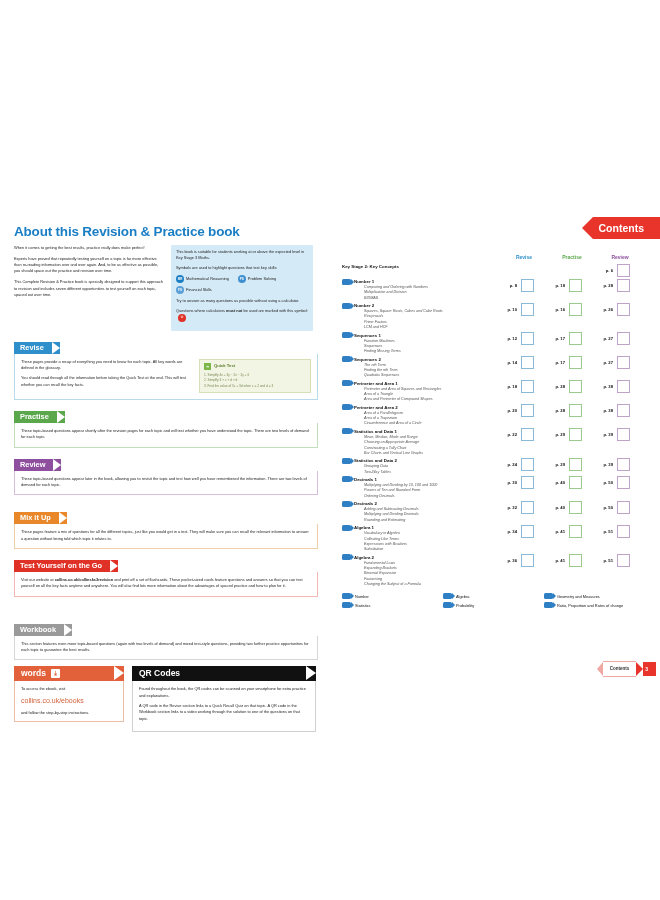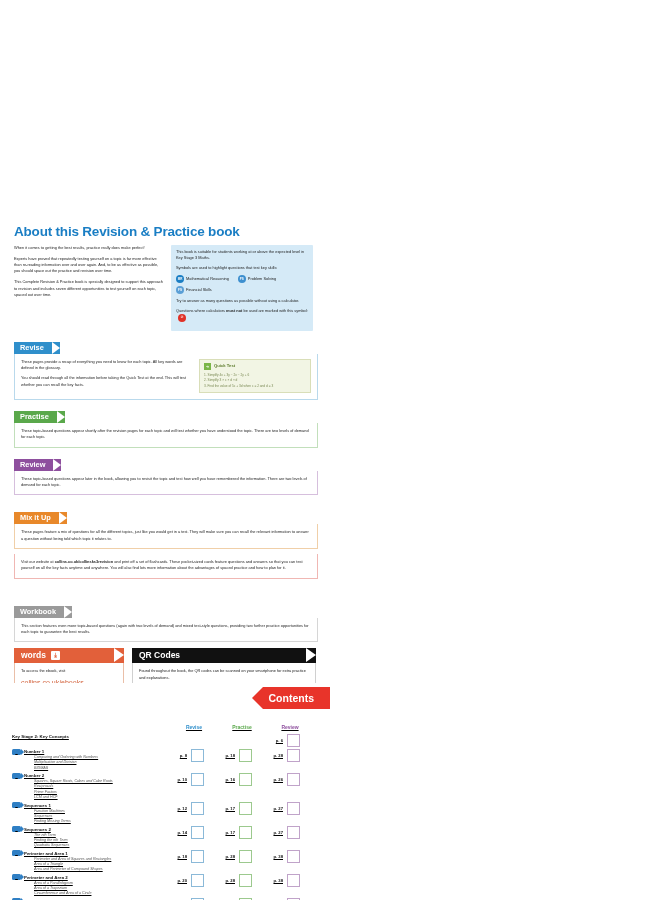--- a/index.html
+++ b/index.html
@@ -1,20 +1,20 @@
 <!DOCTYPE html>
 <html><head>
 <meta charset="utf-8">
 <style>
   html,body{margin:0;padding:0;background:#ffffff;}
   body{width:660px;height:900px;font-family:"Liberation Sans",sans-serif;overflow:hidden;}
-  .spread{position:absolute;left:0;top:213px;width:660px;height:470px;display:flex;flex-direction:column;}
+  .spread{position:absolute;left:0;top:213px;width:660px;height:470px;display:flex;}
   .page{position:relative;background:#ffffff;height:470px;}
   .page-left{width:330px;padding:8px 12px 0 14px;box-sizing:border-box;}
-  .page-right{width:330px;padding:8px 8px 0 8px;box-sizing:border-box;text-decoration:underline;}
+  .page-right{width:330px;padding:8px 8px 0 8px;box-sizing:border-box;}
 
   
   h1.title{
     font-size:13.5px;font-weight:bold;color:#1a7ec4;margin:3px 0 6px 0;letter-spacing:-0.2px;
   }
   .intro-row{display:flex;gap:7px;align-items:flex-start;}
   .intro-left{width:150px;font-size:3.9px;line-height:1.62;color:#1c1c1c;}
   .intro-left p{margin:0 0 4.5px 0;}
   .intro-right{
     width:142px;background:#d5eaf7;padding:4px 5px 5px 5px;box-sizing:border-box;
@@ -255,20 +255,23 @@
     <div class="sec c-mix">
       <div class="banner-wrap">
         <div class="banner">Mix it Up</div>
       </div>
       <div class="box">
         <p>These pages feature a mix of questions for all the different topics, just like you would get in a test. They will make sure you can recall the relevant information to answer a question without being told which topic it relates to.</p>
       </div>
     </div>
 
     <div class="sec c-test">
+      <div class="banner-wrap">
+        <div class="banner">Test Yourself on the Go</div>
+      </div>
       <div class="box">
         <p><span>Visit our website at </span><b class="bold">collins.co.uk/collinsks3revision</b><span> and print off a set of flashcards. These pocket-sized cards feature questions and answers so that you can test yourself on all the key facts anytime and anywhere. You will also find lots more information about the advantages of spaced practice and how to plan for it.</span></p>
       </div>
     </div>
 
     <div class="sec c-work">
       <div class="banner-wrap">
         <div class="banner">Workbook</div>
       </div>
       <div class="box">

